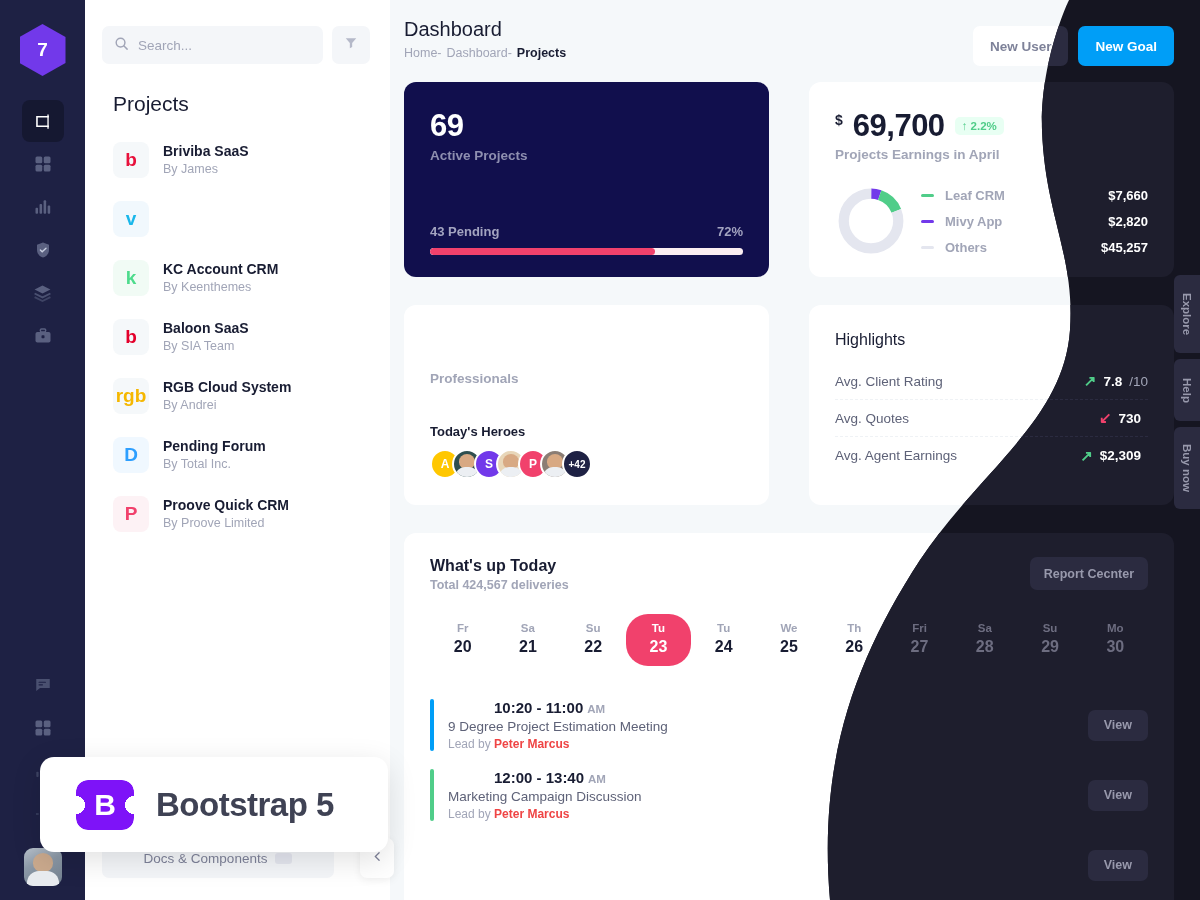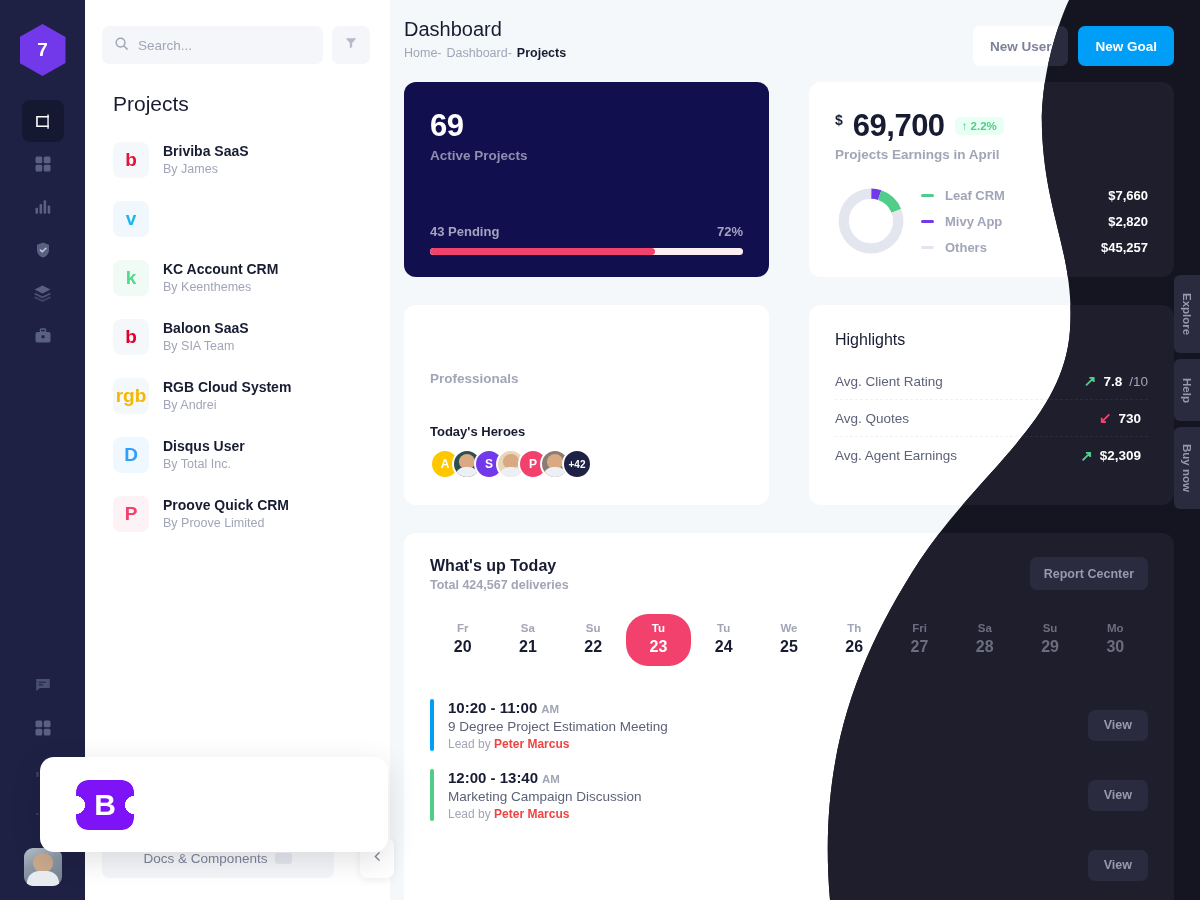--- a/index.html
+++ b/index.html
@@ -204,21 +204,21 @@
   }
   .day .dn { font-size: 11.5px; color: #a1a5b7; font-weight: bold; }
   .day .dd { font-size: 16px; color: #181c32; font-weight: bold; margin-top: 4px; }
   .day.sel { background: #f1416c; }
   .day.sel .dn, .day.sel .dd { color: #ffffff; }
 
   .events { margin-top: 24px; }
   .event { display: flex; align-items: center; padding: 9px 0; }
   .ev-bar { width: 4px; border-radius: 3px; align-self: stretch; margin-right: 14px; }
   .ev-body { flex: 1; }
-  .ev-time { font-size: 15px; font-weight: bold; color: #181c32; }
+  .ev-time { font-size: 15px; font-weight: bold; color: #181c32; margin-left: 46px; }
   .ev-time .ampm { font-size: 11.5px; color: #a1a5b7; font-weight: bold; margin-left: 4px; }
   .ev-title { font-size: 13.5px; color: #5e6278; margin-top: 3px; }
   .ev-lead { font-size: 12px; color: #a1a5b7; margin-top: 3px; }
   .ev-lead b { color: #ef4444; }
   .view-btn {
     background: #f4f6f9; color: #7e8299; height: 31px; padding: 0 16px;
     border-radius: 7px; font-size: 12.5px; font-weight: bold;
     display: flex; align-items: center; cursor: pointer;
   }
 
@@ -420,21 +420,21 @@
             <div>
               <div class="proj-name">RGB Cloud System</div>
               <div class="proj-by">By Andrei</div>
             </div>
           </div>
           <div class="proj">
             <div class="proj-ic" style="background:#f0f8ff">
               <span style="color:#2e9fff;font-size:19px;font-weight:bold">D</span>
             </div>
             <div>
-              <div class="proj-name">Disqus User</div>
+              <div class="proj-name">Pending Forum</div>
               <div class="proj-by">By Total Inc.</div>
             </div>
           </div>
           <div class="proj">
             <div class="proj-ic" style="background:#fdf2f5">
               <span style="color:#f1416c;font-size:19px;font-weight:bold">P</span>
             </div>
             <div>
               <div class="proj-name">Proove Quick CRM</div>
               <div class="proj-by">By Proove Limited</div>
@@ -866,15 +866,16 @@
       <div class="stab" style="height: 62px;">
         <span>Help</span>
       </div>
       <div class="stab" style="height: 82px;">
         <span>Buy now</span>
       </div>
     </div>
 
   <div class="bs-badge">
     <div class="bs-logo">B</div>
+    <div class="bs-text">Bootstrap 5</div>
   </div>
 
 </div>
 
 </body></html>

